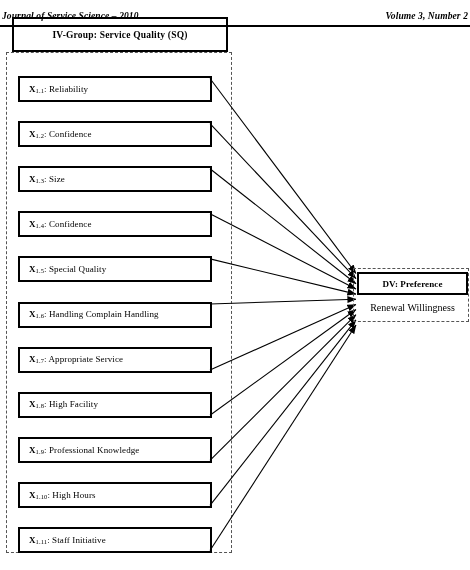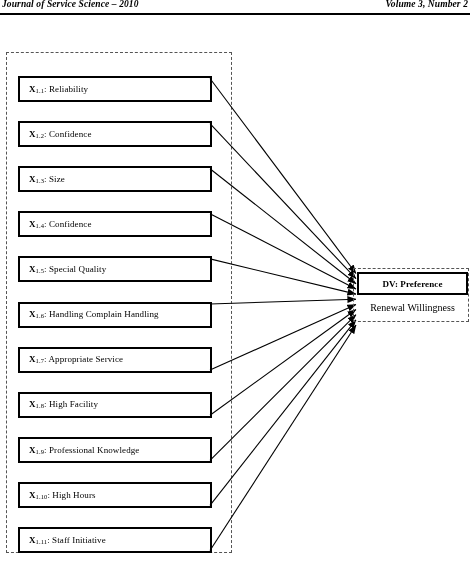--- a/index.html
+++ b/index.html
@@ -12,21 +12,21 @@
     height: 570px;
     position: relative;
     font-family: "Liberation Serif", "DejaVu Serif", serif;
     color: #000000;
     overflow: hidden;
   }
 
   
   #page-header {
     position: absolute;
-    left: 0; top: 0;
+    left: 0; top: 12px;
     width: 470px; height: 13px;
     border-bottom: 2px solid #000;
   }
   #page-header .head-left,
   #page-header .head-right {
     position: absolute;
     top: -1px;
     font-size: 9.5px;
     font-weight: bold;
     font-style: italic;
@@ -139,20 +139,23 @@
 
 <div id="page-header">
   <div class="head-left">Journal of Service Science – 2010</div>
   <div class="head-right">Volume 3, Number 2</div>
 </div>
 
 <div id="diagram">
 
   <div id="iv-dashed-container"></div>
 
+  <div id="iv-title-box">
+    <span class="title-text">IV-Group: Service Quality (SQ)</span>
+  </div>
 
   <div id="iv-boxes">
       <div class="iv-box" style="top: 76px;">
         <span class="iv-label"><span class="vr">X</span><span class="sub">1.1</span><span>: Reliability</span></span>
       </div>
       <div class="iv-box" style="top: 121.1px;">
         <span class="iv-label"><span class="vr">X</span><span class="sub">1.2</span><span>: Confidence</span></span>
       </div>
       <div class="iv-box" style="top: 166.2px;">
         <span class="iv-label"><span class="vr">X</span><span class="sub">1.3</span><span>: Size</span></span>

